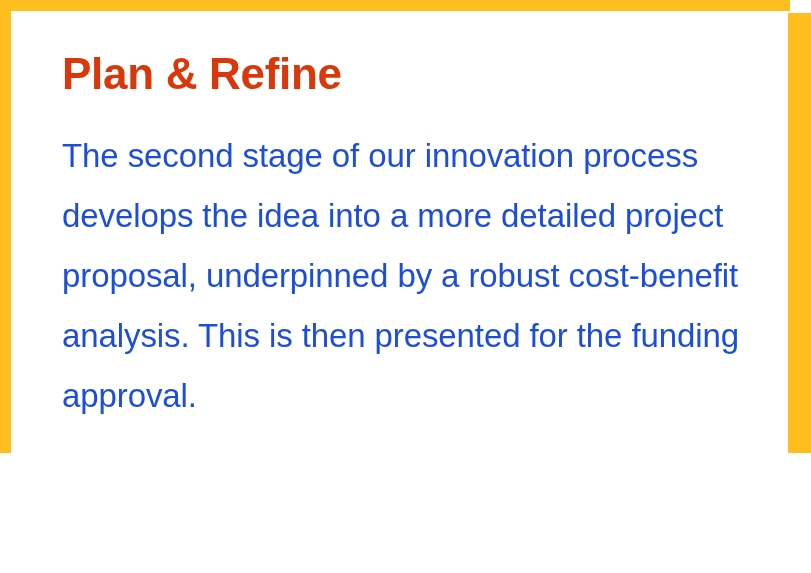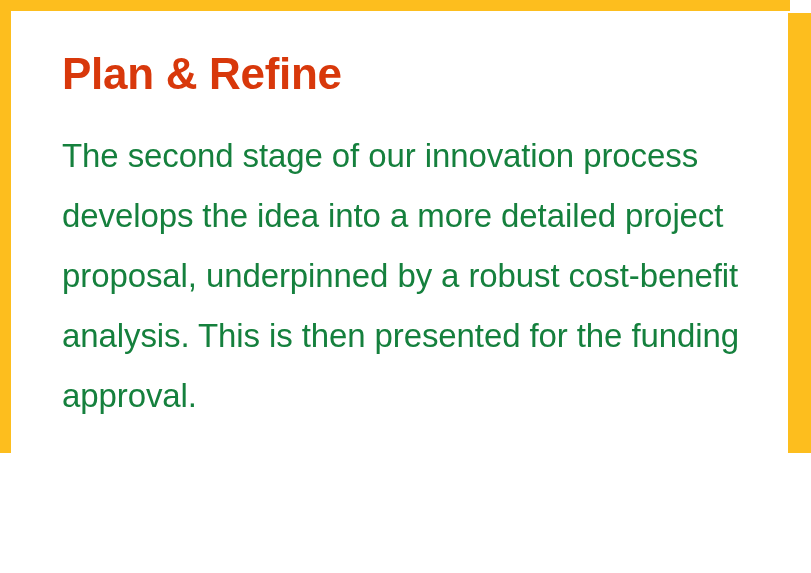--- a/index.html
+++ b/index.html
@@ -51,21 +51,21 @@
     letter-spacing: -0.3px;
     color: #d8380b;
     white-space: nowrap;
   }
 
   .body-text {
     margin: 24px 0 0 0;
     font-size: 33px;
     line-height: 60px;
     font-weight: 400;
-    color: #15803d;
+    color: #1d4ed8;
     max-width: 690px;
     letter-spacing: -0.1px;
   }
 </style>
 </head>
 <body>
 
 <div id="stage">
 
   <div class="backdrop"></div>

